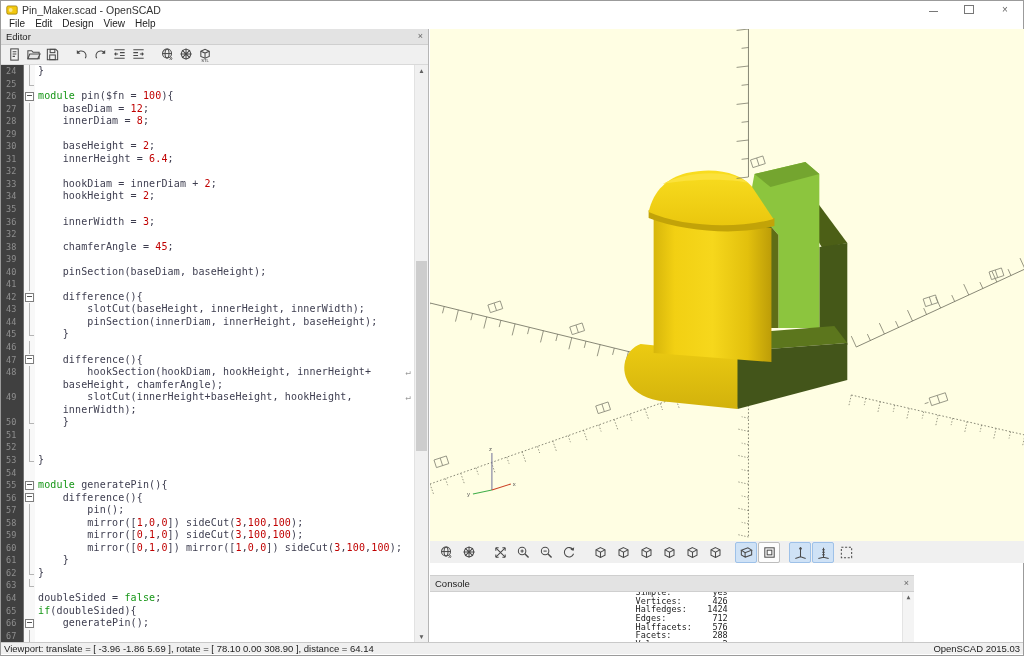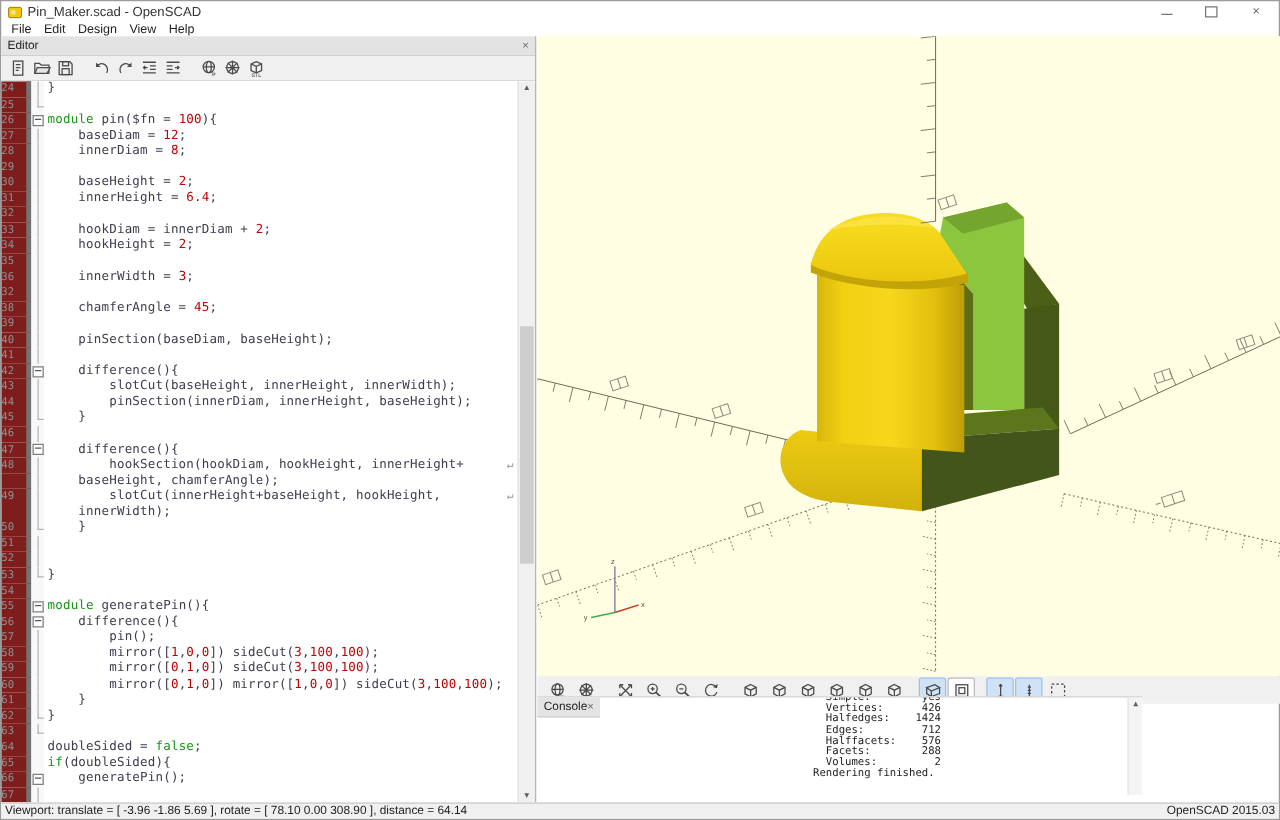--- a/index.html
+++ b/index.html
@@ -24,22 +24,22 @@
   .dock-head{height:15px;background:#e3e3e3;border-bottom:1px solid #cfcfcf;display:flex;align-items:center;
     padding:0 5px;font-size:9.5px;color:#222;flex:none;}
   .dock-close{margin-left:auto;color:#666;font-size:9px;line-height:9px;}
   .ed-toolbar{height:19px;background:#f0f0f0;border-bottom:1px solid #d9d9d9;display:flex;align-items:center;
     padding-left:4px;flex:none;}
   .tbtn{width:19px;height:17px;display:flex;align-items:center;justify-content:center;border-radius:2px;}
   .tbtn.gap{margin-left:10px;}
   .ed-body{flex:1;display:flex;overflow:hidden;position:relative;background:#fff;}
   #gutter{width:34px;flex:none;display:flex;flex-direction:column;}
   .grow{height:12.55px;display:flex;flex:none;}
-  .gnum{width:21px;text-align:left;padding-right:2px;font:8.5px "DejaVu Sans Mono",monospace;color:#8f8f8f;
-    background:#7f1d1d;border-right:4px solid #737373;line-height:12.55px;}
+  .gnum{width:21px;text-align:center;padding-right:2px;font:8.5px "DejaVu Sans Mono",monospace;color:#8f8f8f;
+    background:#404040;border-right:1px solid #737373;line-height:12.55px;}
   .gfold{width:11px;background:#f8f8f8;display:flex;align-items:center;justify-content:center;position:relative;}
   .fm-v{position:absolute;left:5px;top:0;bottom:0;width:1px;background:#b4b4b4;}
   .fm-box{position:relative;width:7px;height:7px;border:1px solid #7e7e7e;background:#fff;z-index:1;}
   .fm-box::after{content:"";position:absolute;left:1px;right:1px;top:2px;height:1px;background:#555;}
   .fm-end{position:absolute;left:5px;top:0;height:7px;width:4px;border-left:1px solid #b4b4b4;border-bottom:1px solid #b4b4b4;}
   #code{flex:1;font:10px "DejaVu Sans Mono",monospace;color:#3d3d4f;letter-spacing:0.15px;overflow:hidden;}
   .crow{height:12.55px;line-height:12.55px;white-space:pre;position:relative;padding-left:3px;}
   .tk-k{color:#169616;}
   .tk-n{color:#c00000;}
   .tk-p{color:#3d3d4f;}
@@ -53,21 +53,21 @@
   #viewport svg{display:block;}
   #vp-toolbar{position:absolute;left:429px;top:540px;width:595px;height:22px;background:#f0f0f0;
     display:flex;align-items:center;padding-left:5px;box-sizing:border-box;}
   .vbtn{width:20px;height:19px;display:flex;align-items:center;justify-content:center;border-radius:2px;
     border:1px solid transparent;margin-right:1px;}
   .vbtn.gap{margin-left:8px;}
   .vbtn.active{background:#cfe2f6;border-color:#9ec1e8;}
   .vbtn.bordered{border-color:#bdbdbd;background:#fdfdfd;}
 
   
-  #console-dock{position:absolute;left:429px;top:556px;width:484px;height:79px;display:flex;flex-direction:row;
+  #console-dock{position:absolute;left:429px;top:574px;width:484px;height:79px;display:flex;flex-direction:column;
     background:#fff;border-top:1px solid #cfcfcf;box-sizing:border-box;}
   #console-body{flex:1;position:relative;overflow:hidden;font:8.5px "DejaVu Sans Mono",monospace;color:#222;}
   #console-lines{margin-top:-4px;padding-left:4px;}
   .cline{height:8.7px;line-height:8.7px;white-space:pre;text-align:center;}
   #con-scroll{position:absolute;right:0;top:0;bottom:0;width:11px;background:#f4f4f4;border-left:1px solid #e4e4e4;}
   #con-scroll .sarr{width:11px;}
 
   
   #statusbar{position:absolute;left:0;top:641px;width:1022px;height:12px;background:#f0f0f0;border-top:1px solid #c9c9c9;
     display:flex;align-items:center;font-size:9.5px;color:#222;padding:0 3px;box-sizing:border-box;}

